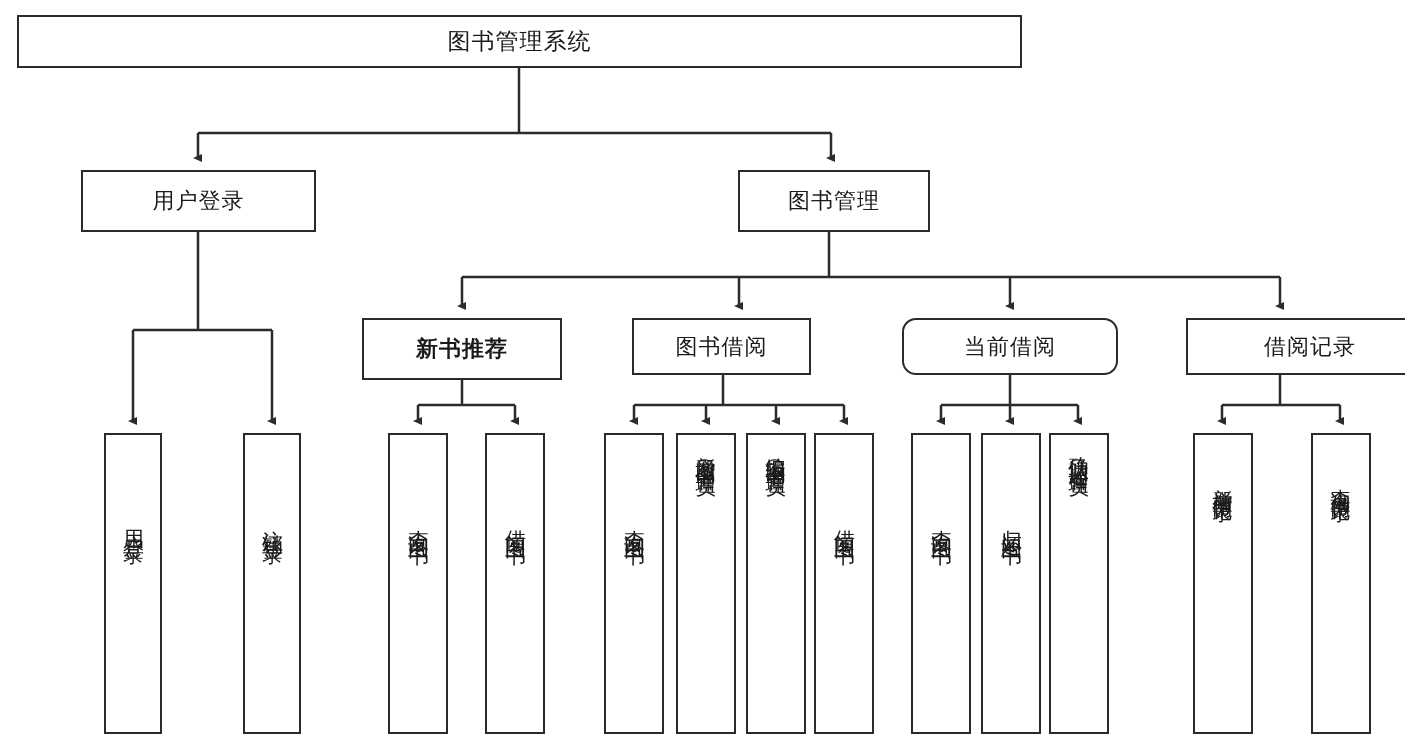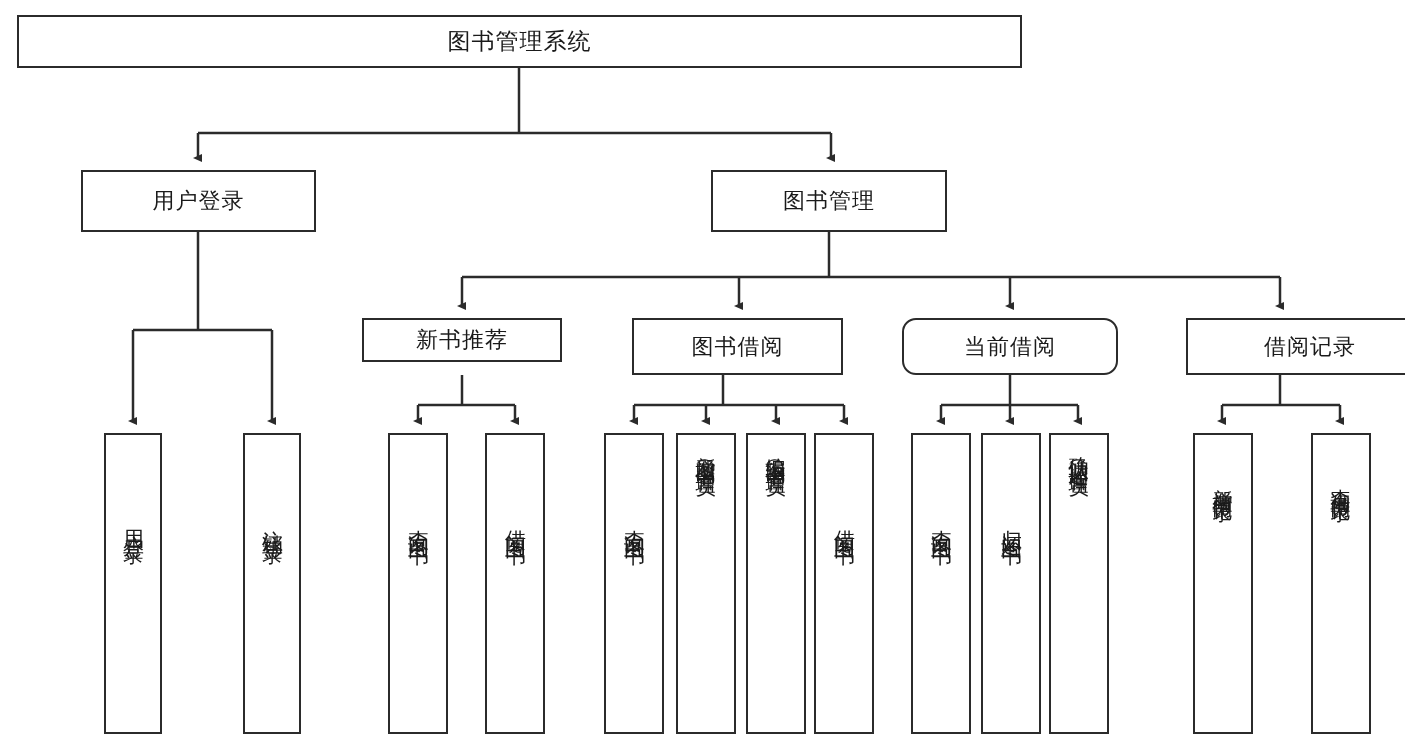--- a/index.html
+++ b/index.html
@@ -138,28 +138,28 @@
     </g>
   </svg>
 
   <div class="node h-node root" style="left:17px; top:15px; width:1005px; height:53px;">
     <span class="node-label">图书管理系统</span>
   </div>
 
   <div class="node h-node" style="left:81px; top:170px; width:235px; height:62px;">
     <span class="node-label">用户登录</span>
   </div>
-  <div class="node h-node" style="left:711px; top:170px; width:236px; height:62px;">
+  <div class="node h-node" style="left:738px; top:170px; width:192px; height:62px;">
     <span class="node-label">图书管理</span>
   </div>
 
-  <div class="node h-node" style="left:362px; top:318px; width:200px; height:44px;">
+  <div class="node h-node" style="left:362px; top:318px; width:200px; height:62px;font-weight:bold;">
     <span class="node-label">新书推荐</span>
   </div>
-  <div class="node h-node" style="left:632px; top:318px; width:211px; height:57px;">
+  <div class="node h-node" style="left:632px; top:318px; width:179px; height:57px;">
     <span class="node-label">图书借阅</span>
   </div>
   <div class="node h-node" style="left:902px; top:318px; width:216px; height:57px;border-radius:14px;">
     <span class="node-label">当前借阅</span>
   </div>
   <div class="node h-node" style="left:1186px; top:318px; width:248px; height:57px;">
     <span class="node-label">借阅记录</span>
   </div>
 
   <div class="node v-node" style="left:104px; top:433px; width:58px; height:301px; padding-top:78px;">

